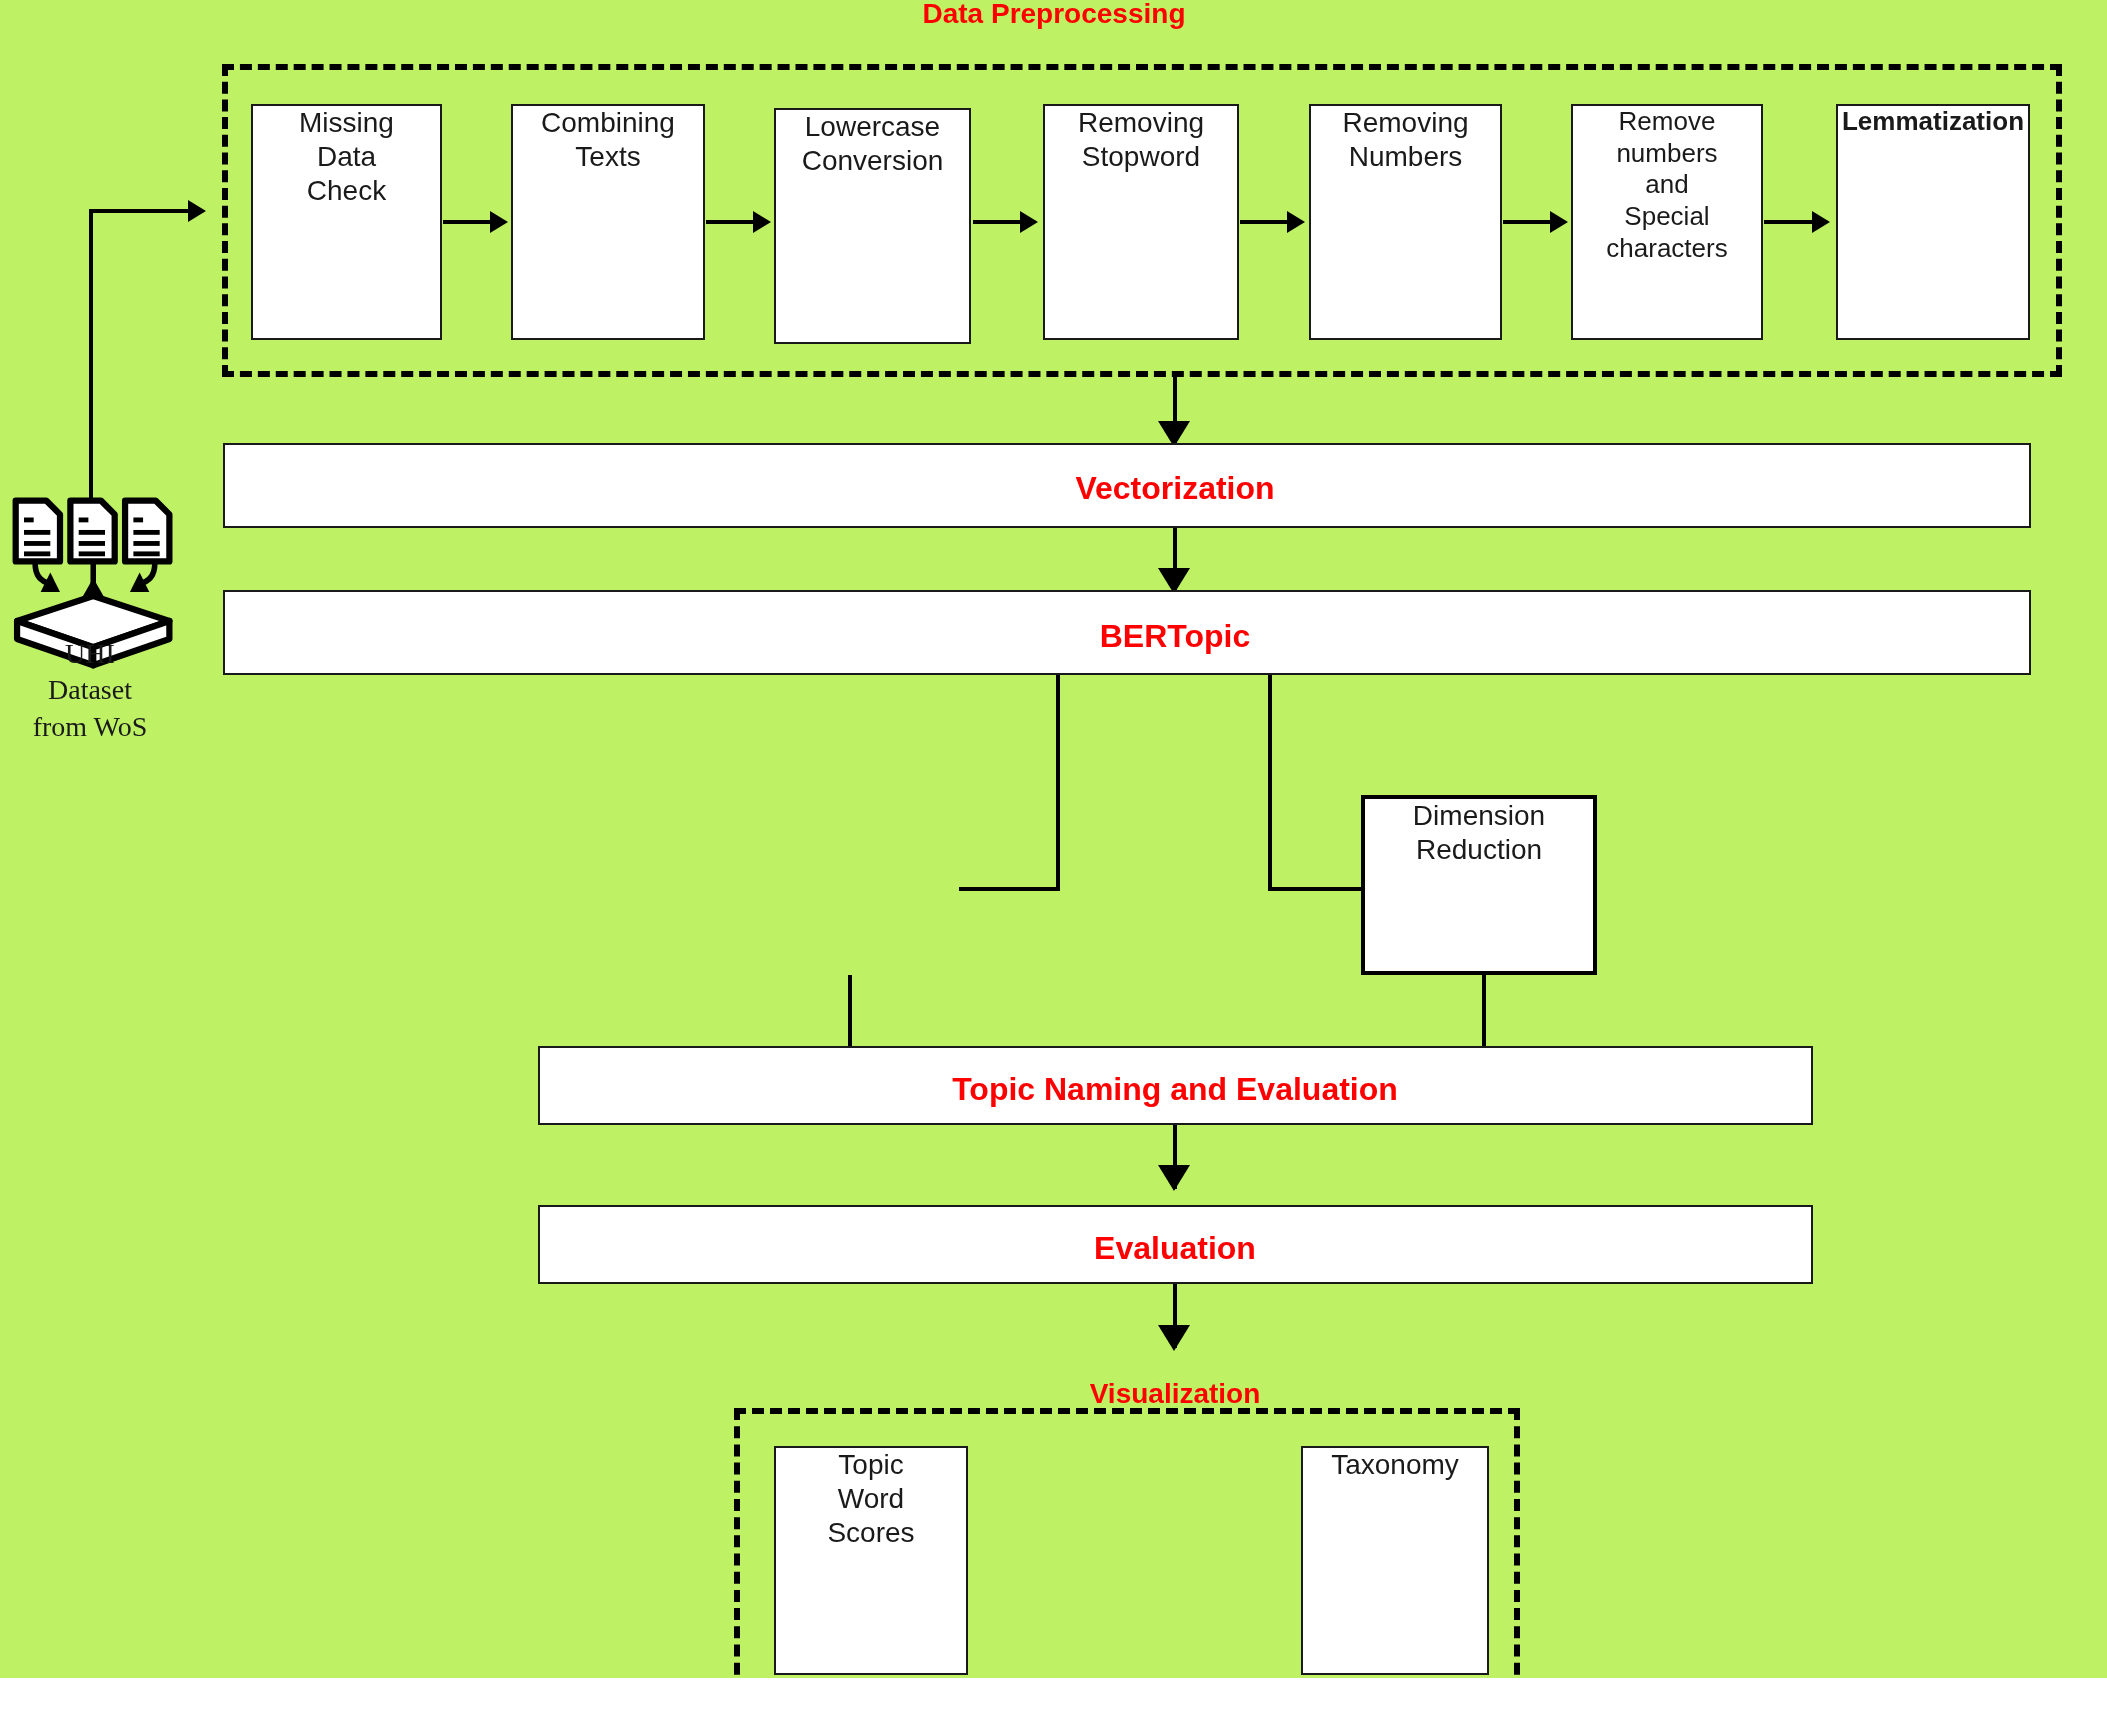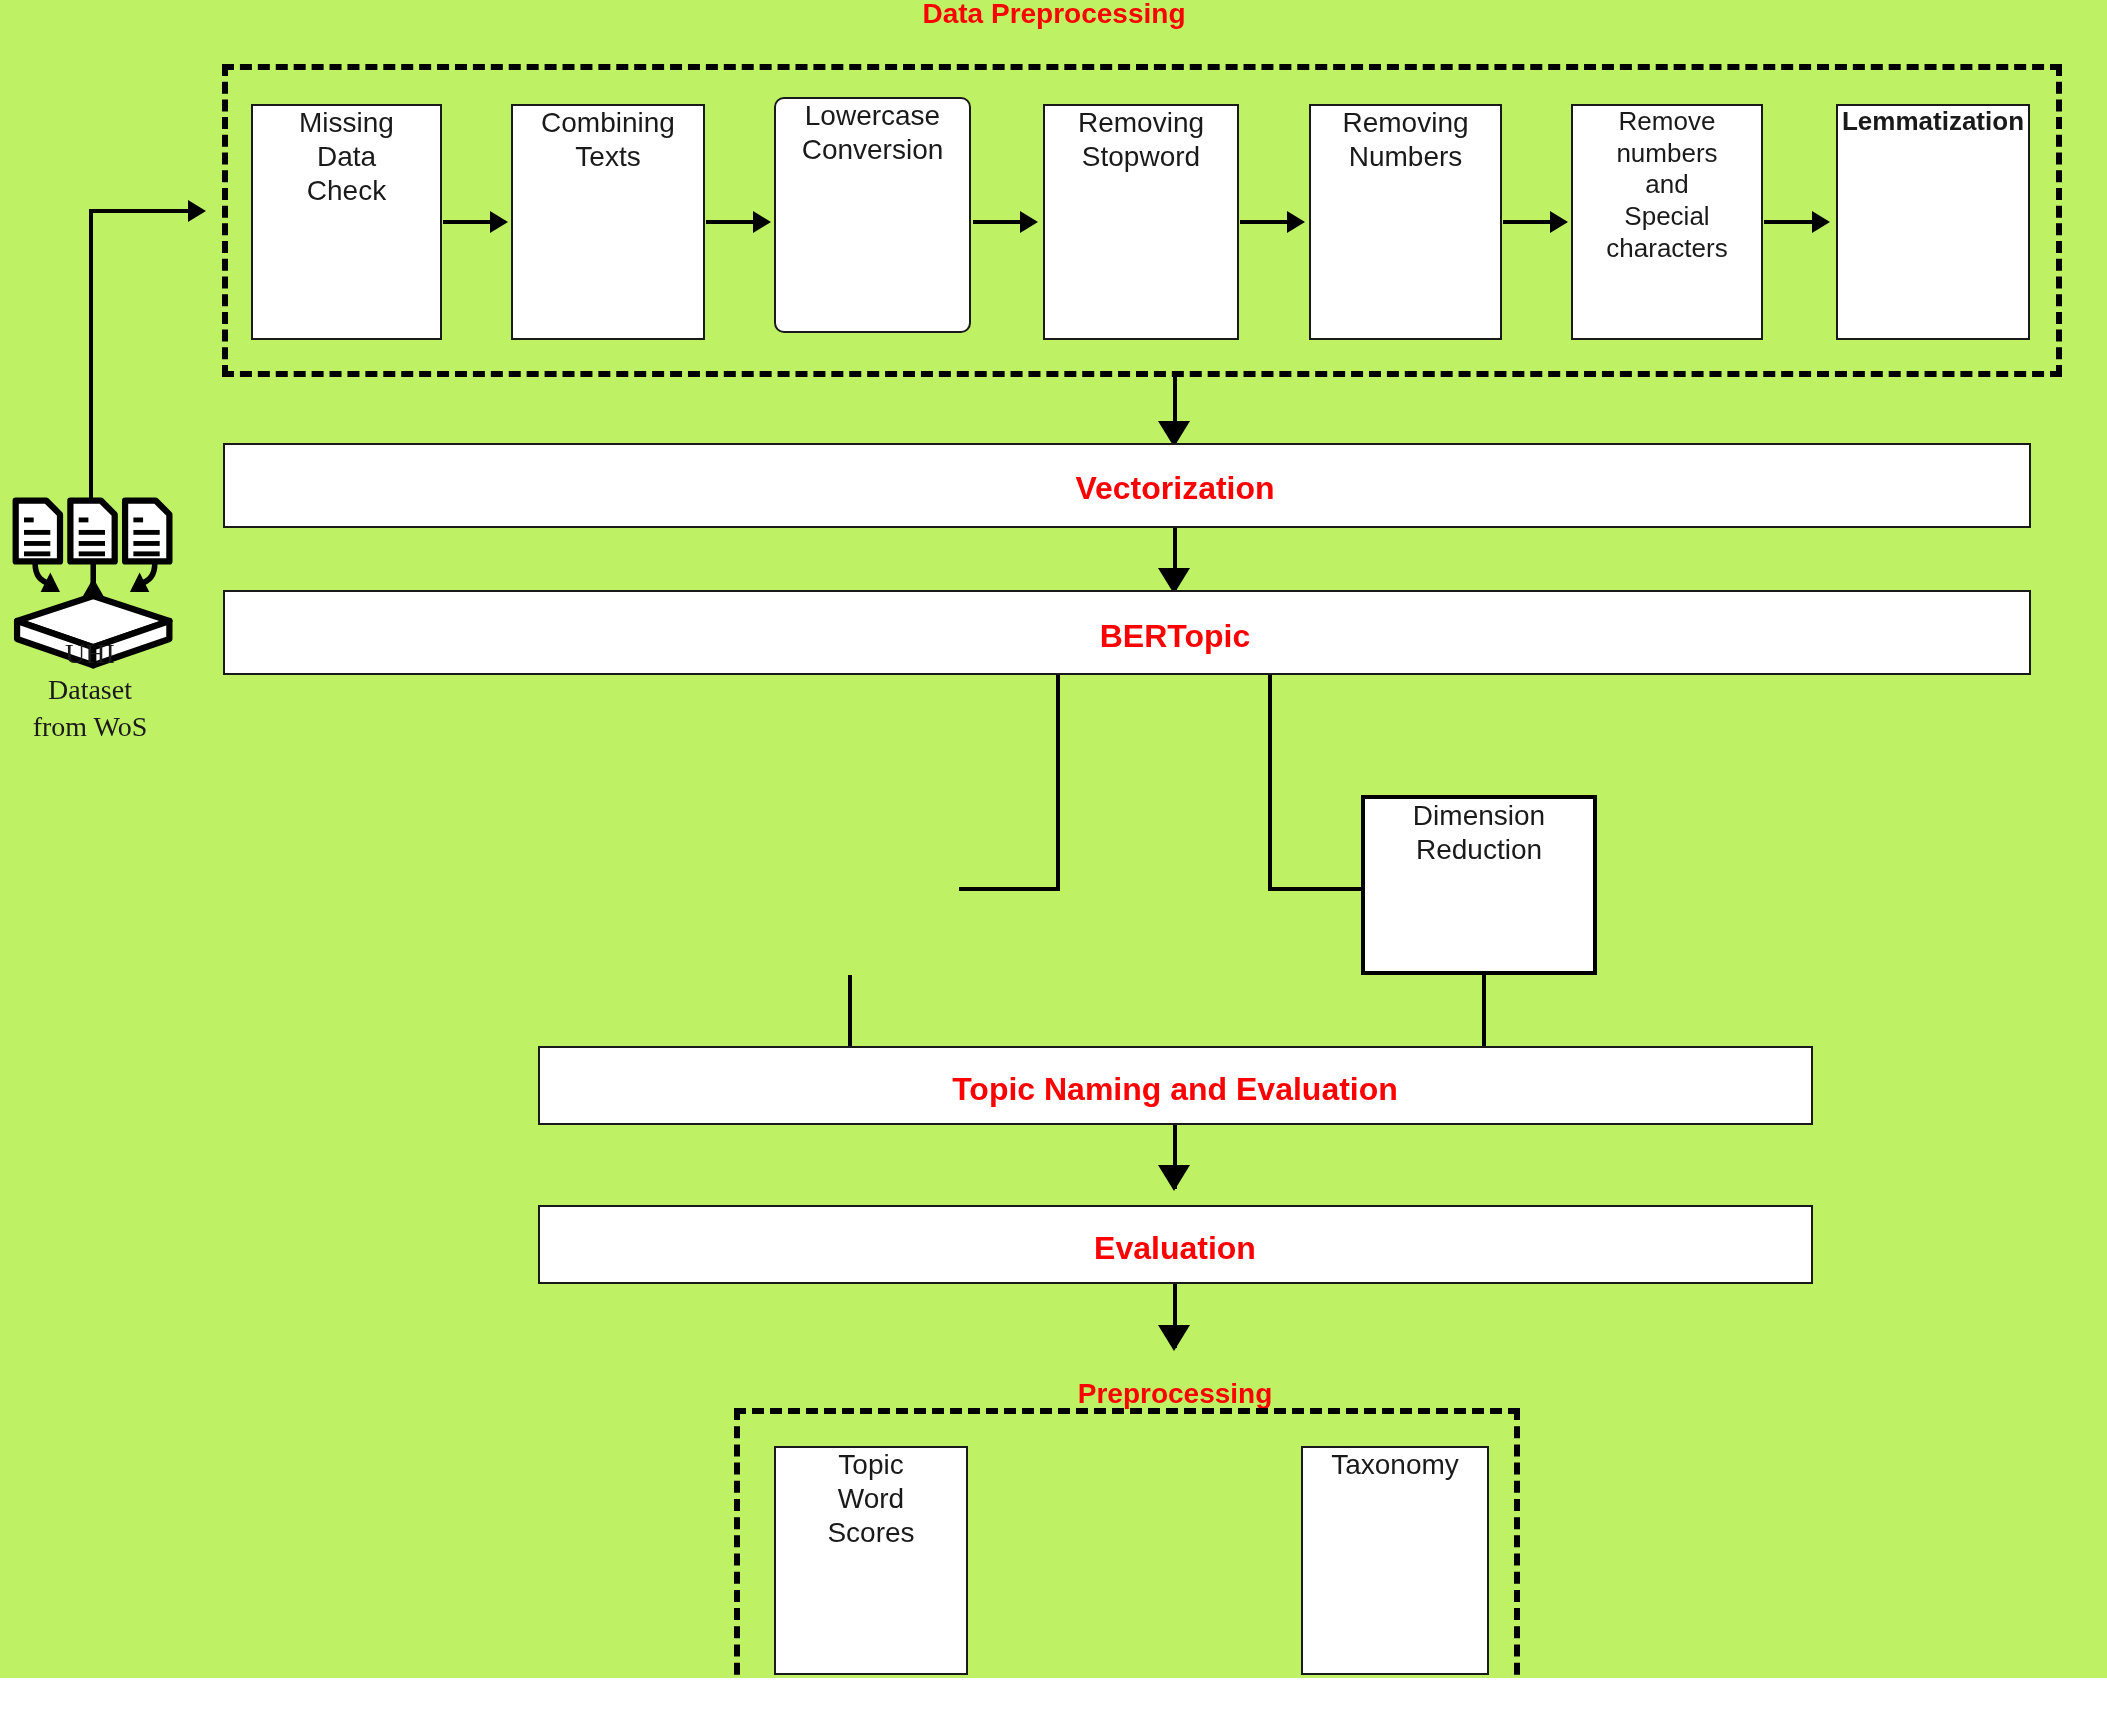--- a/index.html
+++ b/index.html
@@ -74,21 +74,21 @@
   <div class="line hline" style="left:443px;top:113px;"></div>
   <div class="line hline" style="left:443px;top:220px;width:48px;"></div>
   <div class="arrow-r" style="left:490px;top:211px;"></div>
 
   <div class="node" style="left:511px;top:104px;width:194px;height:236px;">
     <span class="txt">Combining<br>Texts</span>
   </div>
   <div class="line hline" style="left:706px;top:220px;width:48px;"></div>
   <div class="arrow-r" style="left:753px;top:211px;"></div>
 
-  <div class="node" style="left:774px;top:97px;width:197px;height:236px;border-radius:10px;">
+  <div class="node" style="left:774px;top:108px;width:197px;height:236px;">
     <span class="txt">Lowercase<br>Conversion</span>
   </div>
   <div class="line hline" style="left:973px;top:220px;width:48px;"></div>
   <div class="arrow-r" style="left:1020px;top:211px;"></div>
 
   <div class="node" style="left:1043px;top:104px;width:196px;height:236px;">
     <span class="txt">Removing<br>Stopword</span>
   </div>
   <div class="line hline" style="left:1240px;top:220px;width:48px;"></div>
   <div class="arrow-r" style="left:1287px;top:211px;"></div>
@@ -186,21 +186,21 @@
 
   <div class="line vline" style="left:1173px;top:1125px;height:64px;"></div>
   <div class="arrow-d-big" style="left:1158px;top:1165px;"></div>
 
   <div class="bar" style="left:538px;top:1205px;width:1275px;height:79px;"></div>
   <div class="lbl-red bar-title" style="left:1175px;top:1232px;transform:translateX(-50%);">Evaluation</div>
 
   <div class="line vline" style="left:1173px;top:1284px;height:64px;"></div>
   <div class="arrow-d-big" style="left:1158px;top:1325px;"></div>
 
-  <div class="lbl-red sect-title" style="left:1175px;top:1380px;transform:translateX(-50%);">Preprocessing</div>
+  <div class="lbl-red sect-title" style="left:1175px;top:1380px;transform:translateX(-50%);">Visualization</div>
 
   <div class="dashed" style="left:734px;top:1408px;width:786px;height:303px;"></div>
 
   <div class="node" style="left:774px;top:1446px;width:194px;height:229px;">
     <span class="txt">Topic<br>Word<br>Scores</span>
   </div>
 
 
   <div class="node" style="left:1301px;top:1446px;width:188px;height:229px;">
     <span class="txt">Taxonomy</span>

